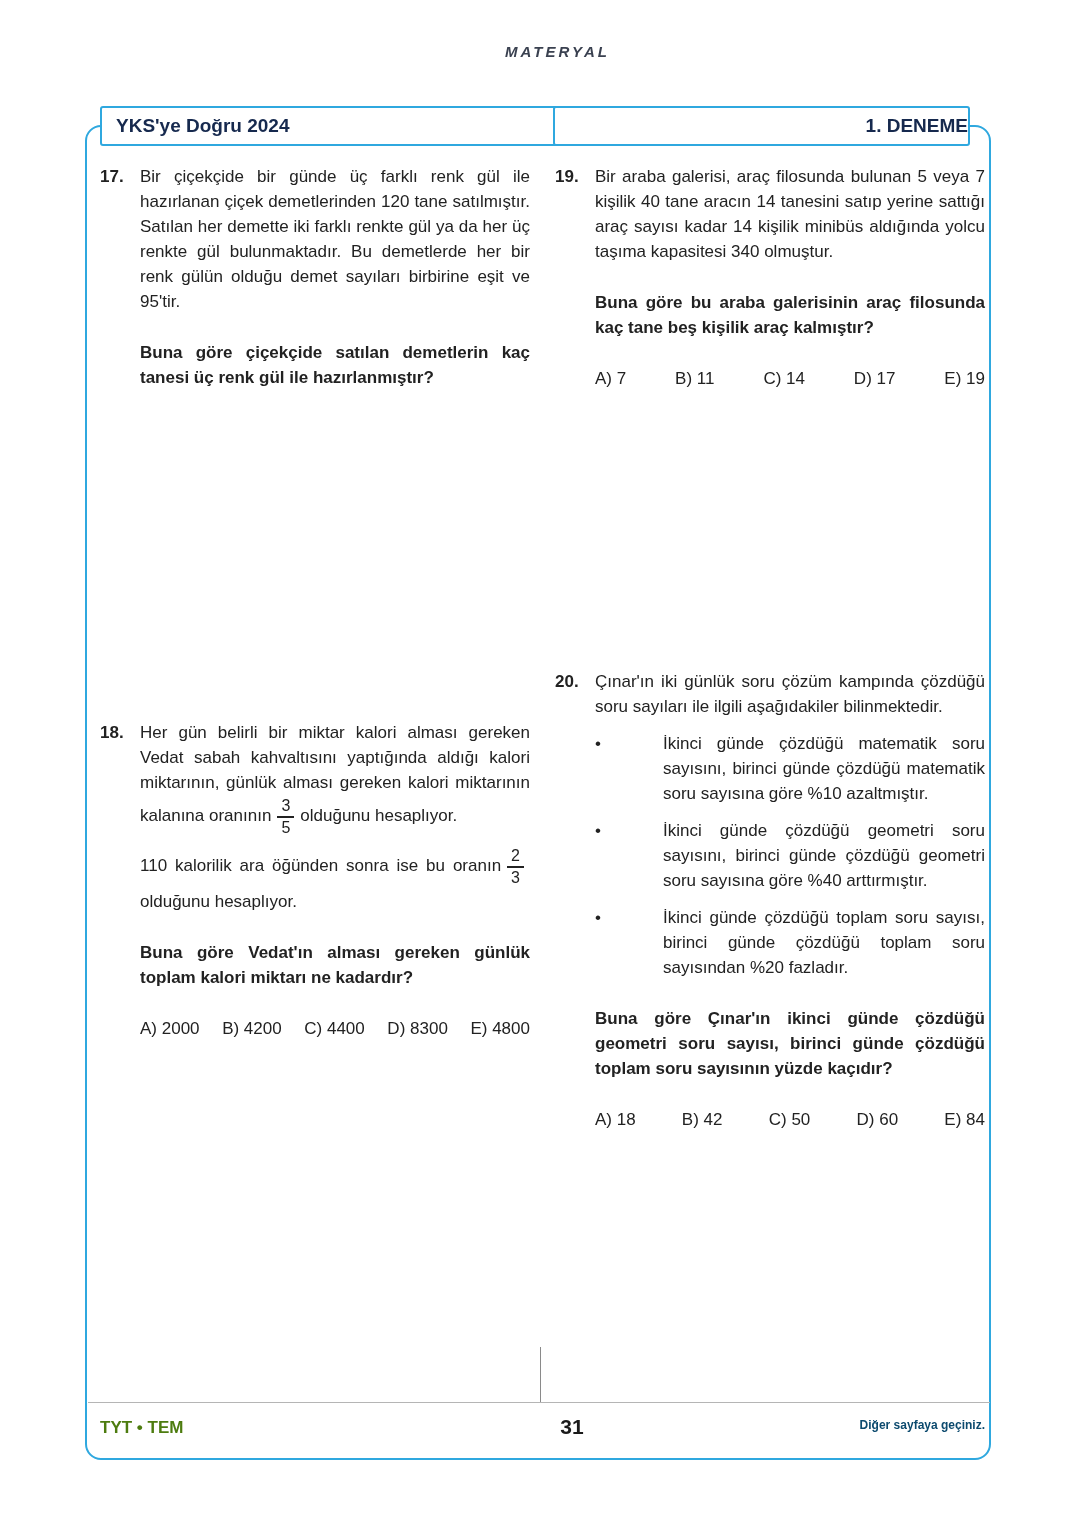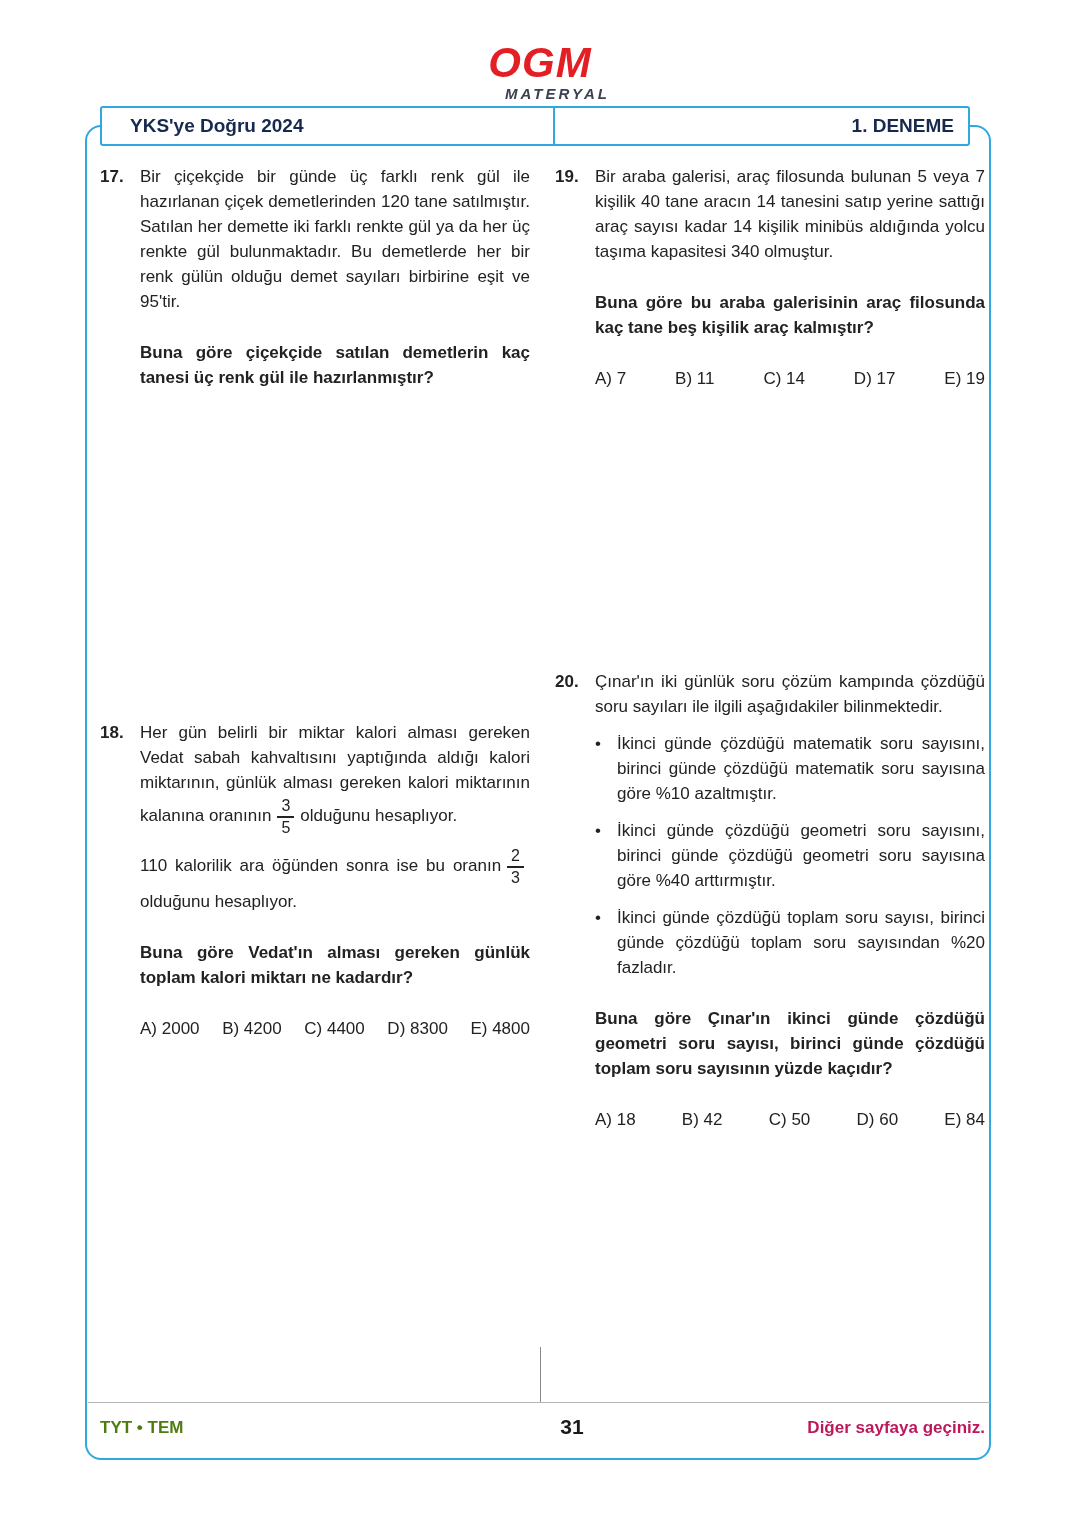--- a/index.html
+++ b/index.html
@@ -33,22 +33,22 @@
 
   
   .header-box{
     position:absolute;top:106px;height:40px;
     background:#ffffff;border:2px solid #2FA8DF;border-radius:3px;
     box-sizing:border-box;
     display:flex;align-items:center;
     font-size:19px;font-weight:bold;color:#16294E;
     z-index:3;
   }
-  .header-left{left:100px;width:480px;padding-left:28px;}
-  .header-right{left:553px;width:417px;justify-content:flex-end;padding-right:14px;}
+  .header-left{left:100px;width:480px;padding-left:14px;}
+  .header-right{left:553px;width:417px;justify-content:flex-end;}
 
   
   .col{position:absolute;top:164px;width:430px;z-index:2;}
   .col-left{left:100px;}
   .col-right{left:555px;}
 
   
   .q{display:flex;}
   .qnum{width:40px;flex-shrink:0;font-size:17px;font-weight:bold;line-height:25px;}
   .qcontent{width:390px;font-size:17px;line-height:25px;}
@@ -60,21 +60,21 @@
   .option{white-space:nowrap;}
 
   .q18{margin-top:330px;}
   .q20{margin-top:278px;}
 
   
   .bullets{margin-top:12px;}
   .bullet-item{display:flex;margin-top:12px;}
   .bullet-item:first-child{margin-top:0;}
   .bullet-mark{width:22px;flex-shrink:0;}
-  .bullet-text{flex:1;text-align:justify;}
+  .bullet-text{flex:1;text-align:justify;margin-left:46px;}
 
   
   .frac{
     display:inline-block;vertical-align:middle;
     text-align:center;font-size:16px;line-height:18px;
     margin:2px 6px;
   }
   .frac-num{display:block;border-bottom:2px solid #222222;padding:0 4px 1px;}
   .frac-den{display:block;padding-top:1px;}
 
@@ -90,28 +90,27 @@
   .footer-left{
     position:absolute;left:100px;top:1418px;
     font-size:17px;font-weight:bold;color:#4d7c0f;z-index:3;
   }
   .footer-page{
     position:absolute;left:0;top:1415px;width:100%;text-align:center;
     font-size:21px;font-weight:bold;color:#1A1A1A;z-index:3;padding-left:32px;
   }
   .footer-right{
     position:absolute;right:95px;top:1418px;
-    font-size:17px;font-weight:bold;color:#be185d;z-index:3;
+    font-size:12px;font-weight:bold;color:#0c4a6e;z-index:3;
   }
 </style>
 </head>
 <body>
 
 <div class="logo">
-  <div class="logo-title">OGM</div>
   <div class="logo-subtitle">MATERYAL</div>
 </div>
 
 <div class="page-frame"></div>
 
 <div class="header-box header-left">
   <span>YKS'ye Doğru 2024</span>
 </div>
 <div class="header-box header-right">
   <span>1. DENEME</span>

